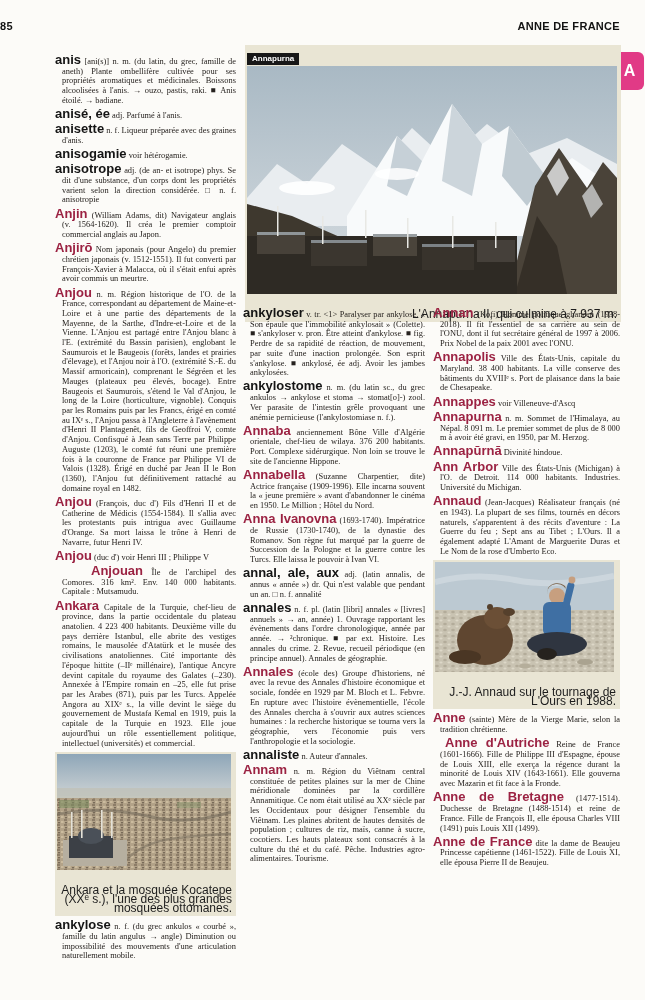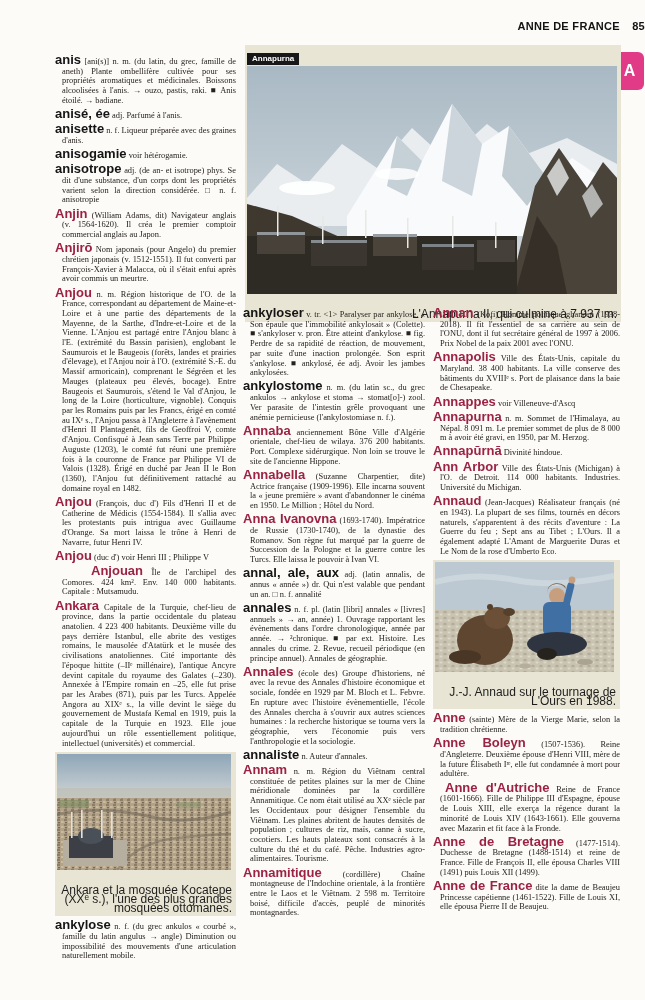--- a/index.html
+++ b/index.html
@@ -5,21 +5,21 @@
   html,body{margin:0;padding:0;}
   body{
     width:645px;height:1000px;position:relative;
     background:#fcfbf8;overflow:hidden;
     font-family:"Liberation Serif", serif;color:#26221f;
   }
   .runhead{
     position:absolute;top:20px;font-family:"Liberation Sans",sans-serif;
     font-weight:bold;font-size:11px;color:#121212;letter-spacing:.3px;
   }
-  #page-num{left:0;right:0;text-align:right;}
+  #page-num{left:0;right:0;text-align:left;}
   #running-title{right:25px;}
   #letter-tab{
     position:absolute;left:615px;top:52px;width:29px;height:38px;
     border-radius:6px;display:flex;align-items:center;justify-content:center;
     color:#fff;font-family:"Liberation Sans",sans-serif;font-weight:bold;font-size:16px;
   }
   .col{position:absolute;top:308px;}
   #col1{left:55px;width:181px;top:55px;}
   #col2{left:243px;width:182px;}
   #col3{left:433px;width:187px;}
@@ -98,21 +98,21 @@
       <p class="entry"><span class="head common">anis</span><span> [ani(s)] n. m. (du latin, du grec, famille de aneth) Plante ombellifère cultivée pour ses propriétés aromatiques et médicinales. Boissons alcoolisées à l'anis. → ouzo, pastis, raki. ■ Anis étoilé. → badiane.</span></p>
       <p class="entry"><span class="head common">anisé, ée</span><span> adj. Parfumé à l'anis.</span></p>
       <p class="entry"><span class="head common">anisette</span><span> n. f. Liqueur préparée avec des graines d'anis.</span></p>
       <p class="entry"><span class="head common">anisogamie</span><span> voir hétérogamie.</span></p>
       <p class="entry"><span class="head common">anisotrope</span><span> adj. (de an- et isotrope) phys. Se dit d'une substance, d'un corps dont les propriétés varient selon la direction considérée. □ n. f. anisotropie</span></p>
       <p class="entry"><span class="head proper" style="color: rgb(155, 34, 66);">Anjin</span><span> (William Adams, dit) Navigateur anglais (v. 1564-1620). Il créa le premier comptoir commercial anglais au Japon.</span></p>
       <p class="entry"><span class="head proper" style="color: rgb(155, 34, 66);">Anjirō</span><span> Nom japonais (pour Angelo) du premier chrétien japonais (v. 1512-1551). Il fut converti par François-Xavier à Malacca, où il s'était enfui après avoir commis un meurtre.</span></p>
       <p class="entry"><span class="head proper" style="color: rgb(155, 34, 66);">Anjou</span><span> n. m. Région historique de l'O. de la France, correspondant au département de Maine-et-Loire et à une partie des départements de la Mayenne, de la Sarthe, d'Indre-et-Loire et de la Vienne. L'Anjou est partagé entre l'Anjou blanc à l'E. (extrémité du Bassin parisien), englobant le Saumurois et le Baugeois (forêts, landes et prairies d'élevage), et l'Anjou noir à l'O. (extrémité S.-E. du Massif armoricain), comprenant le Ségréen et les Mauges (plateaux peu élevés, bocage). Entre Baugeois et Saumurois, s'étend le Val d'Anjou, le long de la Loire (horticulture, vignoble). Conquis par les Romains puis par les Francs, érigé en comté au IXᵉ s., l'Anjou passa à l'Angleterre à l'avènement d'Henri II Plantagenêt, fils de Geoffroi V, comte d'Anjou. Confisqué à Jean sans Terre par Philippe Auguste (1203), le comté fut réuni une première fois à la couronne de France par Philippe VI de Valois (1328). Érigé en duché par Jean II le Bon (1360), l'Anjou fut définitivement rattaché au domaine royal en 1482.</span></p>
       <p class="entry"><span class="head proper" style="color: rgb(155, 34, 66);">Anjou</span><span> (François, duc d') Fils d'Henri II et de Catherine de Médicis (1554-1584). Il s'allia avec les protestants puis intrigua avec Guillaume d'Orange. Sa mort laissa le trône à Henri de Navarre, futur Henri IV.</span></p>
       <p class="entry"><span class="head proper" style="color: rgb(155, 34, 66);">Anjou</span><span> (duc d') voir Henri III ; Philippe V</span></p>
-      <p class="entry"><span class="head proper" style="color: rgb(155, 34, 66); margin-left: 36px;">Anjouan</span><span> Île de l'archipel des Comores. 424 km². Env. 140 000 habitants. Capitale : Mutsamudu.</span></p>
+      <p class="entry"><span class="head proper" style="color: rgb(155, 34, 66); margin-left: 36px;">Anjouan</span><span> Île de l'archipel des Comores. 316 km². Env. 140 000 habitants. Capitale : Mutsamudu.</span></p>
       <p class="entry"><span class="head proper" style="color: rgb(155, 34, 66);">Ankara</span><span> Capitale de la Turquie, chef-lieu de province, dans la partie occidentale du plateau anatolien. 4 223 400 habitants. Deuxième ville du pays derrière Istanbul, elle abrite des vestiges romains, le mausolée d'Atatürk et le musée des civilisations anatoliennes. Cité importante dès l'époque hittite (–IIᵉ millénaire), l'antique Ancyre devint capitale du royaume des Galates (–230). Annexée à l'Empire romain en –25, elle fut prise par les Arabes (871), puis par les Turcs. Appelée Angora au XIXᵉ s., la ville devint le siège du gouvernement de Mustafa Kemal en 1919, puis la capitale de la Turquie en 1923. Elle joue aujourd'hui un rôle essentiellement politique, intellectuel (universités) et commercial.</span></p>
     </div>
   <div class="figure inline-fig">
     <svg width="174" height="116" viewBox="0 0 174 116">
       <defs>
         <linearGradient id="sky2" x1="0" y1="0" x2="0" y2="1">
           <stop offset="0" stop-color="#8ea6b8"></stop>
             <stop offset="1" stop-color="#ccd2d4"></stop>
         </linearGradient>
         <pattern id="bld" width="7" height="5" patternUnits="userSpaceOnUse">
@@ -148,21 +148,20 @@
     <p class="entry"><span class="head common">ankyloser</span><span> v. tr. &lt;1&gt; Paralyser par ankylose. « Son épaule que l'immobilité ankylosait » (Colette). ■ s'ankyloser v. pron. Être atteint d'ankylose. ■ fig. Perdre de sa rapidité de réaction, de mouvement, par suite d'une inaction prolongée. Son esprit s'ankylose. ■ ankylosé, ée adj. Avoir les jambes ankylosées.</span></p>
     <p class="entry"><span class="head common">ankylostome</span><span> n. m. (du latin sc., du grec ankulos → ankylose et stoma → stomat[o]-) zool. Ver parasite de l'intestin grêle provoquant une anémie pernicieuse (l'ankylostomiase n. f.).</span></p>
     <p class="entry"><span class="head proper" style="color: rgb(155, 34, 66);">Annaba</span><span> anciennement Bône Ville d'Algérie orientale, chef-lieu de wilaya. 376 200 habitants. Port. Complexe sidérurgique. Non loin se trouve le site de l'ancienne Hippone.</span></p>
     <p class="entry"><span class="head proper" style="color: rgb(155, 34, 66);">Annabella</span><span> (Suzanne Charpentier, dite) Actrice française (1909-1996). Elle incarna souvent la « jeune première » avant d'abandonner le cinéma en 1950. Le Million ; Hôtel du Nord.</span></p>
     <p class="entry"><span class="head proper" style="color: rgb(155, 34, 66);">Anna Ivanovna</span><span> (1693-1740). Impératrice de Russie (1730-1740), de la dynastie des Romanov. Son règne fut marqué par la guerre de Succession de la Pologne et la guerre contre les Turcs. Elle laissa le pouvoir à Ivan VI.</span></p>
     <p class="entry"><span class="head common">annal, ale, aux</span><span> adj. (latin annalis, de annus « année ») dr. Qui n'est valable que pendant un an. □ n. f. annalité</span></p>
     <p class="entry"><span class="head common">annales</span><span> n. f. pl. (latin [libri] annales « [livres] annuels » → an, année) 1. Ouvrage rapportant les évènements dans l'ordre chronologique, année par année. → ²chronique. ■ par ext. Histoire. Les annales du crime. 2. Revue, recueil périodique (en principe annuel). Annales de géographie.</span></p>
     <p class="entry"><span class="head proper" style="color: rgb(155, 34, 66);">Annales</span><span> (école des) Groupe d'historiens, né avec la revue des Annales d'histoire économique et sociale, fondée en 1929 par M. Bloch et L. Febvre. En rupture avec l'histoire évènementielle, l'école des Annales chercha à s'ouvrir aux autres sciences humaines : la recherche historique se tourna vers la géographie, vers l'économie puis vers l'anthropologie et la sociologie.</span></p>
     <p class="entry"><span class="head common">annaliste</span><span> n. Auteur d'annales.</span></p>
     <p class="entry"><span class="head proper" style="color: rgb(155, 34, 66);">Annam</span><span> n. m. Région du Viêtnam central constituée de petites plaines sur la mer de Chine méridionale dominées par la cordillère Annamitique. Ce nom était utilisé au XXᵉ siècle par les Occidentaux pour désigner l'ensemble du Viêtnam. Les plaines abritent de hautes densités de population ; cultures de riz, maïs, canne à sucre, cocotiers. Les hauts plateaux sont consacrés à la culture du thé et du café. Pêche. Industries agro-alimentaires. Tourisme.</span></p>
-    <p class="entry"><span class="head proper" style="color: rgb(155, 34, 66);">Annamitique</span><span> (cordillère) Chaîne montagneuse de l'Indochine orientale, à la frontière entre le Laos et le Viêtnam. 2 598 m. Territoire boisé, difficile d'accès, peuplé de minorités montagnardes.</span></p>
   </div>
 
 <div id="col3" class="col">
   <div id="col3-before">
       <p class="entry"><span class="head proper" style="color: rgb(155, 34, 66);">Annan</span><span> (Kofi) Homme politique ghanéen (1938-2018). Il fit l'essentiel de sa carrière au sein de l'ONU, dont il fut secrétaire général de 1997 à 2006. Prix Nobel de la paix 2001 avec l'ONU.</span></p>
       <p class="entry"><span class="head proper" style="color: rgb(155, 34, 66);">Annapolis</span><span> Ville des États-Unis, capitale du Maryland. 38 400 habitants. La ville conserve des bâtiments du XVIIIᵉ s. Port de plaisance dans la baie de Chesapeake.</span></p>
       <p class="entry"><span class="head proper" style="color: rgb(155, 34, 66);">Annappes</span><span> voir Villeneuve-d'Ascq</span></p>
       <p class="entry"><span class="head proper" style="color: rgb(155, 34, 66);">Annapurna</span><span> n. m. Sommet de l'Himalaya, au Népal. 8 091 m. Le premier sommet de plus de 8 000 m à avoir été gravi, en 1950, par M. Herzog.</span></p>
       <p class="entry"><span class="head proper" style="color: rgb(155, 34, 66);">Annapūrnā</span><span> Divinité hindoue.</span></p>
       <p class="entry"><span class="head proper" style="color: rgb(155, 34, 66);">Ann Arbor</span><span> Ville des États-Unis (Michigan) à l'O. de Detroit. 114 000 habitants. Industries. Université du Michigan.</span></p>
@@ -193,18 +192,17 @@
       <circle cx="137" cy="18" r="3.4" fill="#c79f7f"></circle>
       <ellipse cx="122" cy="82" rx="30" ry="12" fill="#2f3540"></ellipse>
       <ellipse cx="112" cy="92" rx="10" ry="6" fill="#26221e"></ellipse>
       <ellipse cx="150" cy="100" rx="8" ry="3" fill="#aaa390"></ellipse>
       <ellipse cx="90" cy="104" rx="6" ry="2.5" fill="#b5ae9b"></ellipse>
     </svg>
     <div class="caption">J.-J. Annaud sur le tournage de L'Ours en 1988.</div>
   </div>
   <div id="col3-after">
       <p class="entry"><span class="head proper" style="color: rgb(155, 34, 66);">Anne</span><span> (sainte) Mère de la Vierge Marie, selon la tradition chrétienne.</span></p>
-      <p class="entry"><span class="head proper" style="color: rgb(155, 34, 66);">Anne Boleyn</span><span> (1507-1536). Reine d'Angleterre. Deuxième épouse d'Henri VIII, mère de la future Élisabeth Iʳᵉ, elle fut condamnée à mort pour adultère.</span></p>
       <p class="entry"><span class="head proper" style="color: rgb(155, 34, 66); margin-left: 12px;">Anne d'Autriche</span><span> Reine de France (1601-1666). Fille de Philippe III d'Espagne, épouse de Louis XIII, elle exerça la régence durant la minorité de Louis XIV (1643-1661). Elle gouverna avec Mazarin et fit face à la Fronde.</span></p>
       <p class="entry"><span class="head proper" style="color: rgb(155, 34, 66);">Anne de Bretagne</span><span> (1477-1514). Duchesse de Bretagne (1488-1514) et reine de France. Fille de François II, elle épousa Charles VIII (1491) puis Louis XII (1499).</span></p>
       <p class="entry"><span class="head proper" style="color: rgb(155, 34, 66);">Anne de France</span><span> dite la dame de Beaujeu Princesse capétienne (1461-1522). Fille de Louis XI, elle épousa Pierre II de Beaujeu.</span></p>
     </div>
 </div>
 
 </body></html>

